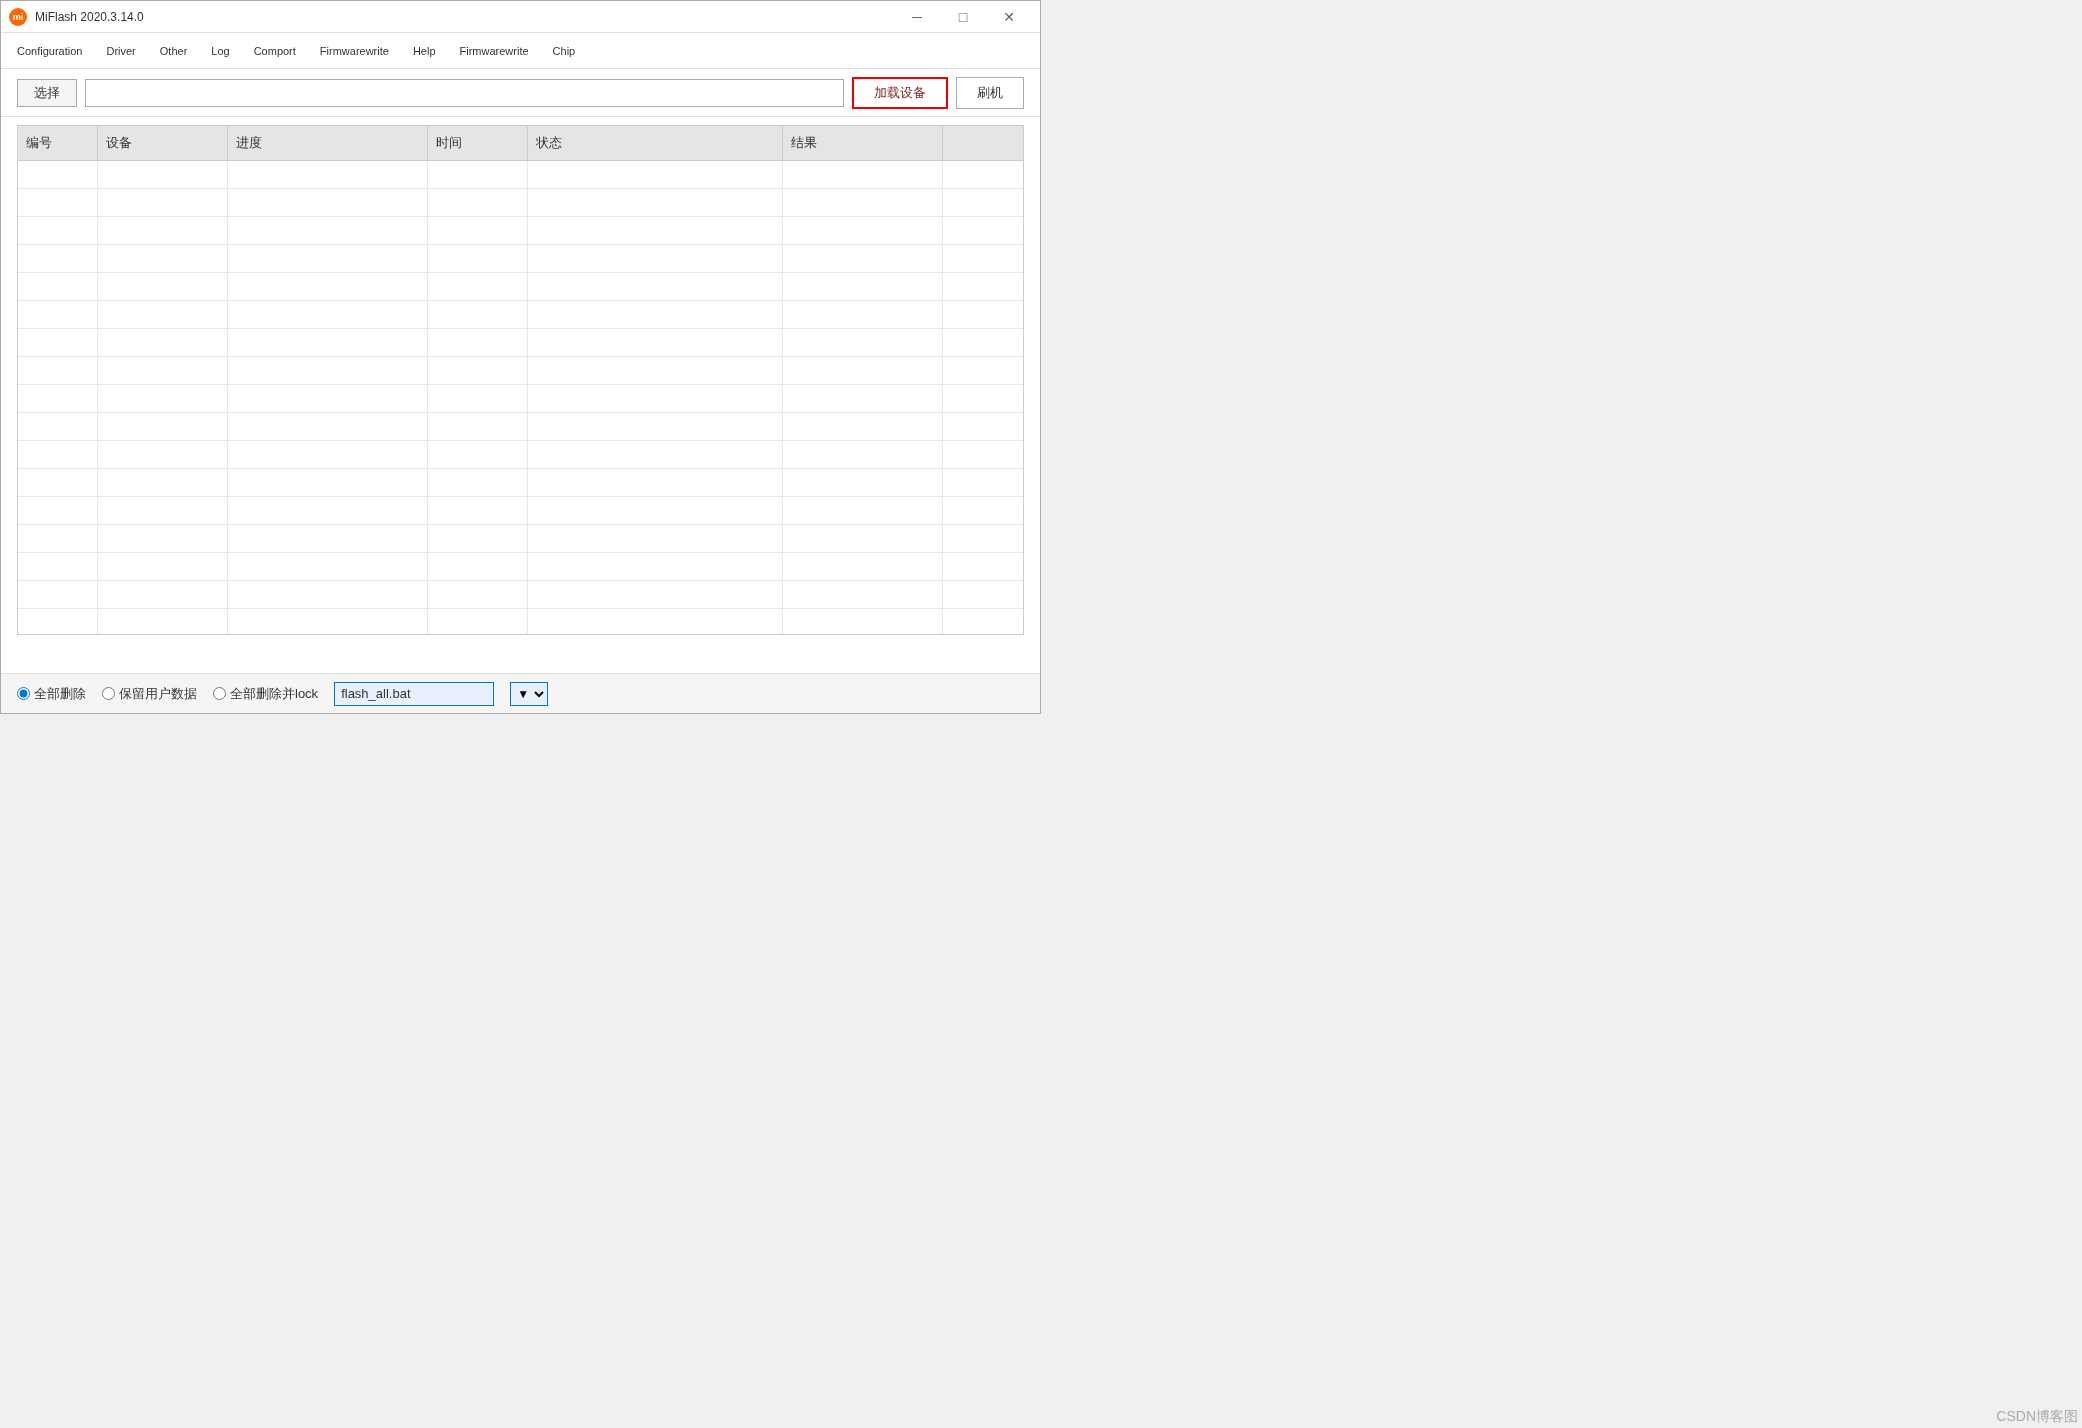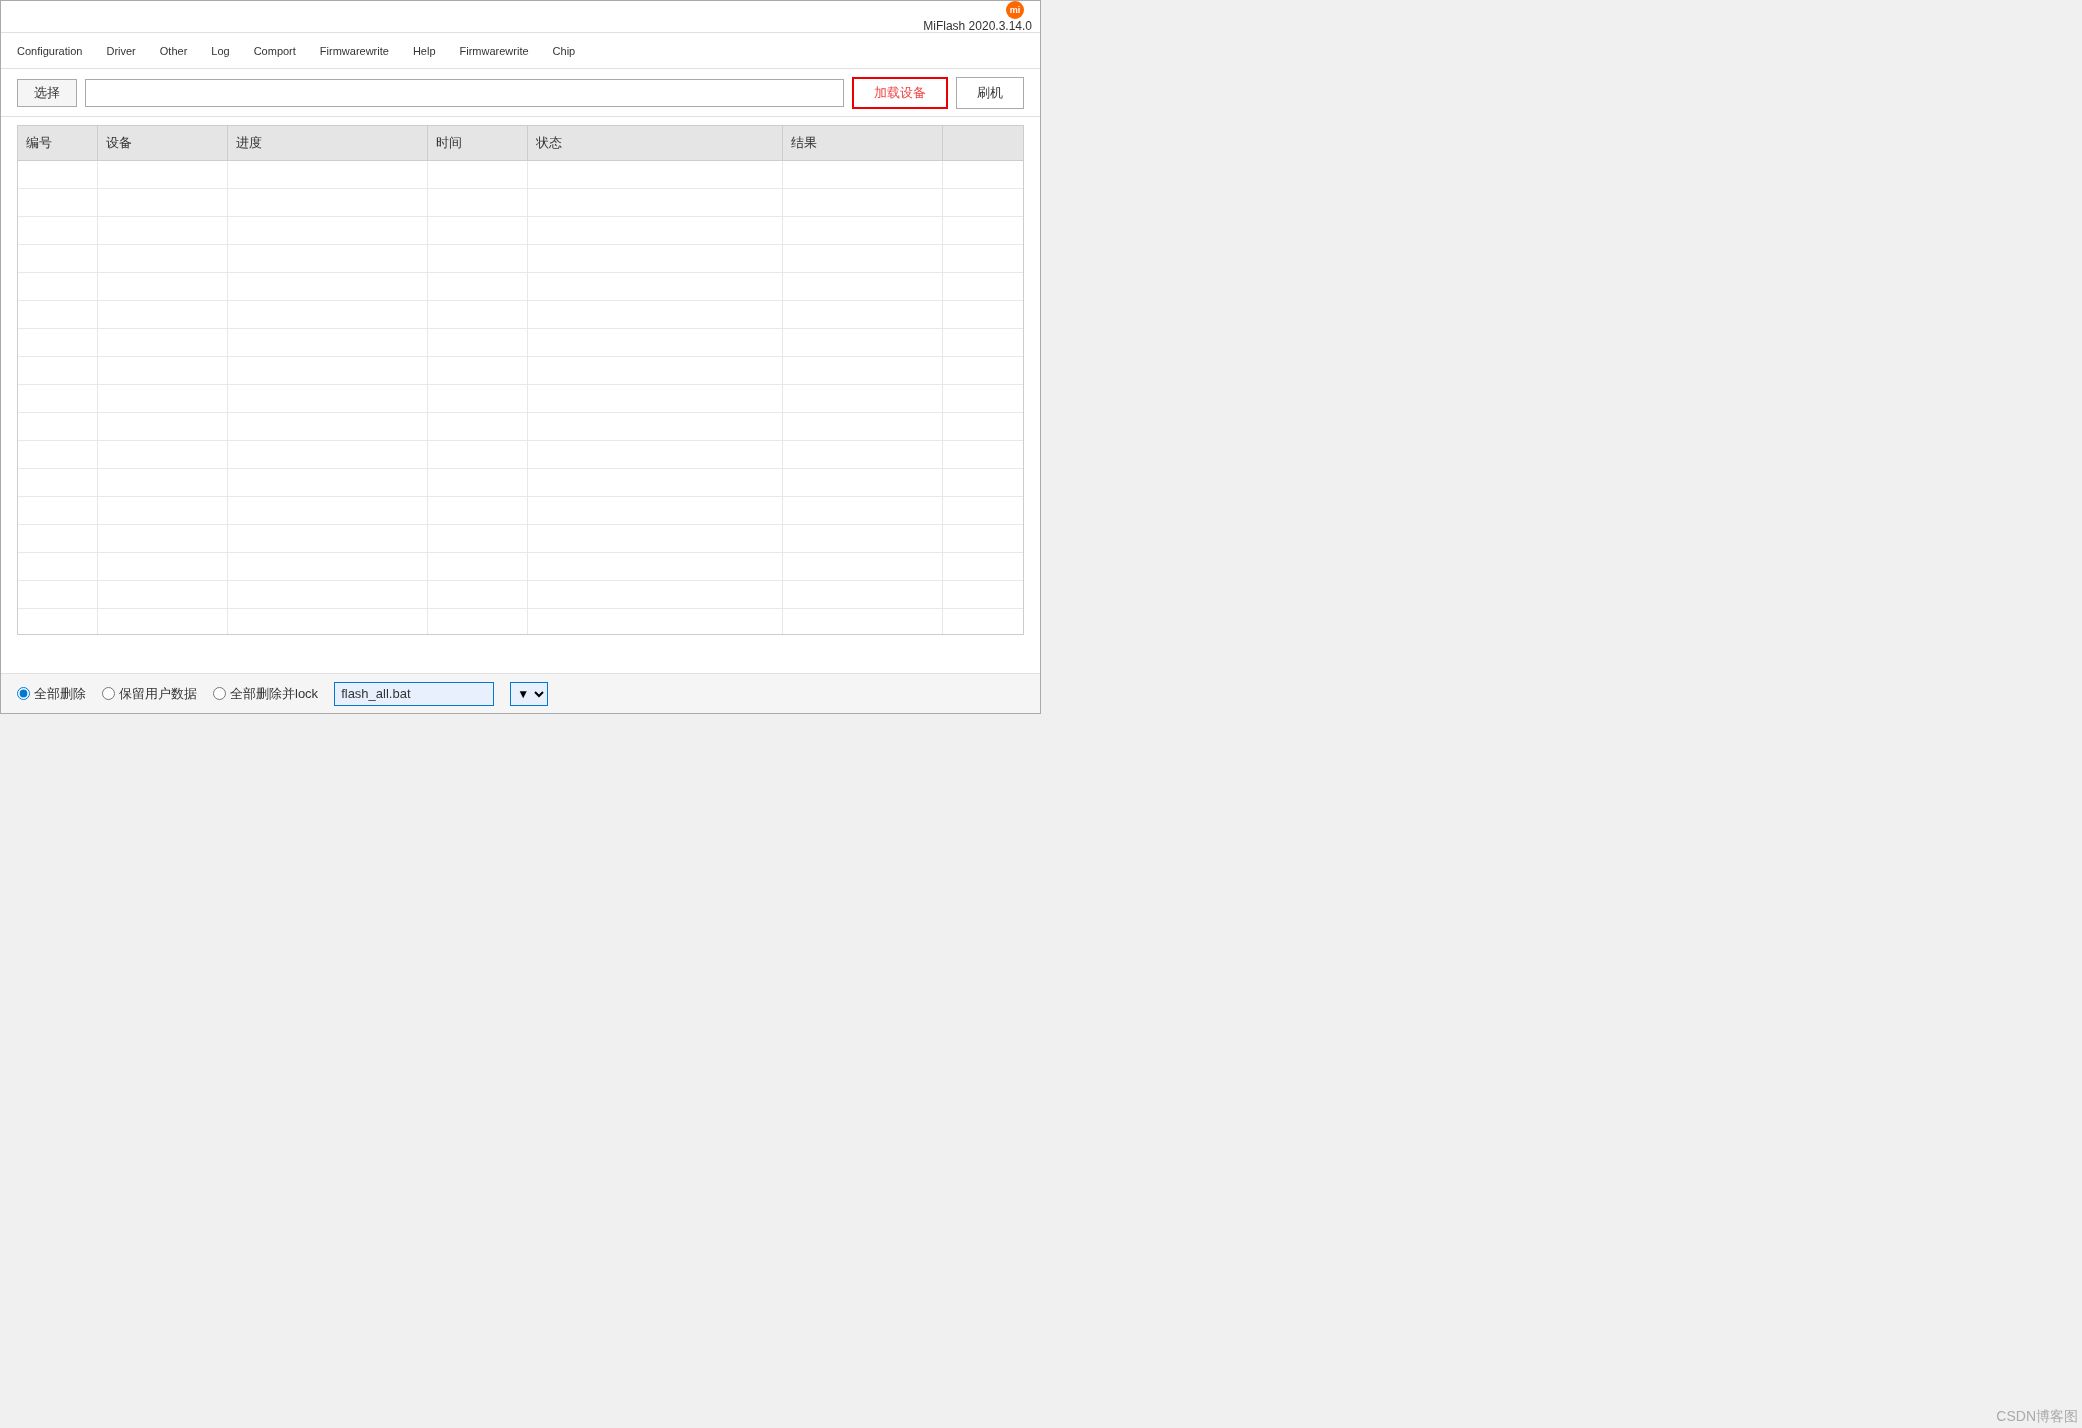--- a/index.html
+++ b/index.html
@@ -23,25 +23,24 @@
       background: #ffffff;
       border: 1px solid #aaa;
       display: flex;
       flex-direction: column;
     }
 
     .title-bar {
       height: 32px;
       background: #ffffff;
       display: flex;
-      align-items: flex-end;
+      align-items: center;
       padding: 0 8px;
       border-bottom: 1px solid #e0e0e0;
       user-select: none;
-      flex-direction: column;
     }
 
     .title-bar-logo {
       width: 18px;
       height: 18px;
       background: #ff6700;
       border-radius: 50%;
       display: flex;
       align-items: center;
       justify-content: center;
@@ -126,21 +125,21 @@
       outline: none;
     }
 
     .btn-load {
       height: 32px;
       padding: 0 20px;
       border: 2px solid #e00;
       background: #ffffff;
       cursor: pointer;
       font-size: 13px;
-      color: #ef4444;
+      color: #7f1d1d;
       font-family: "Microsoft YaHei", Arial, sans-serif;
       font-weight: normal;
     }
 
     .btn-flash {
       height: 32px;
       padding: 0 20px;
       border: 1px solid #aaa;
       background: #ffffff;
       cursor: pointer;

